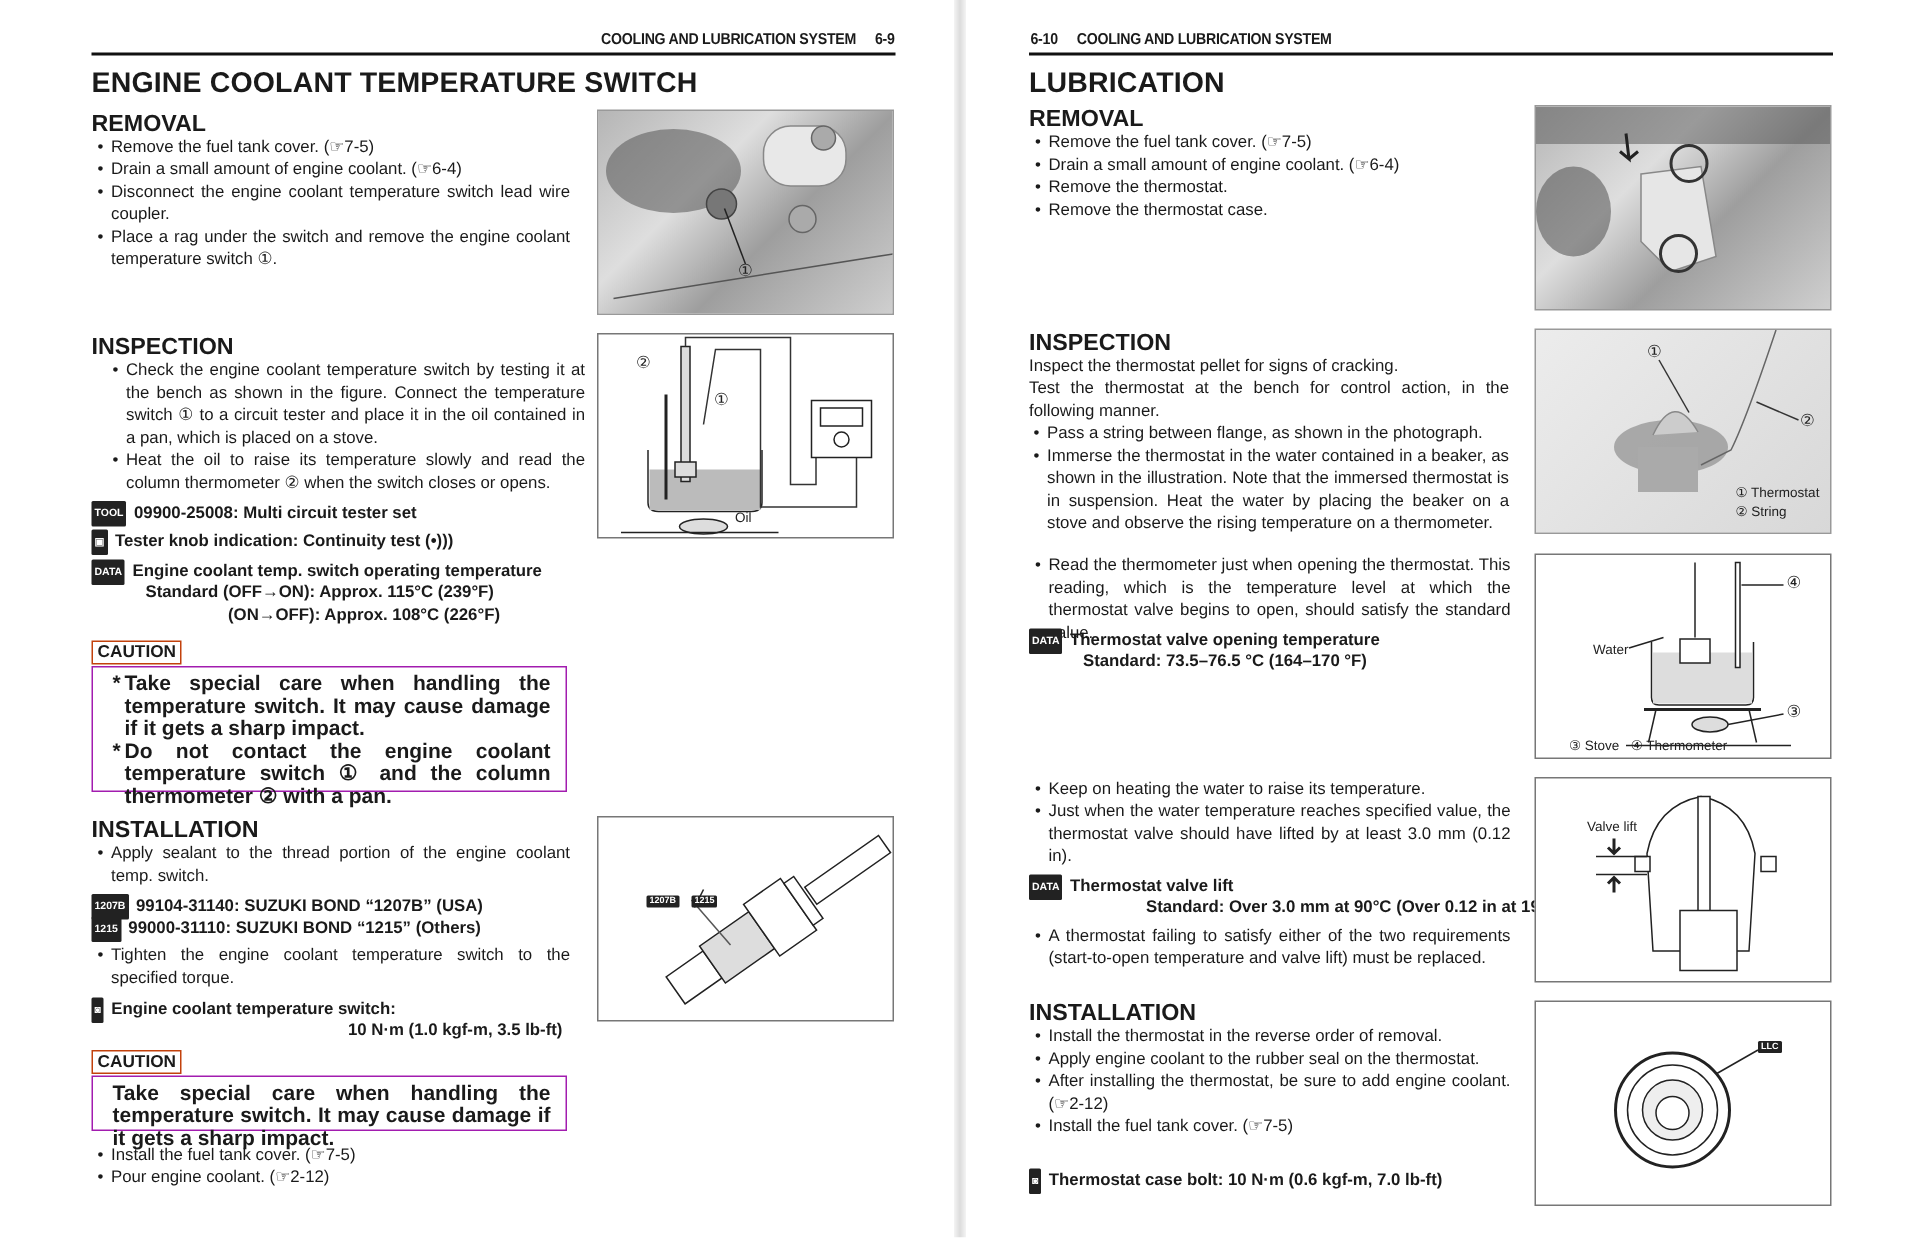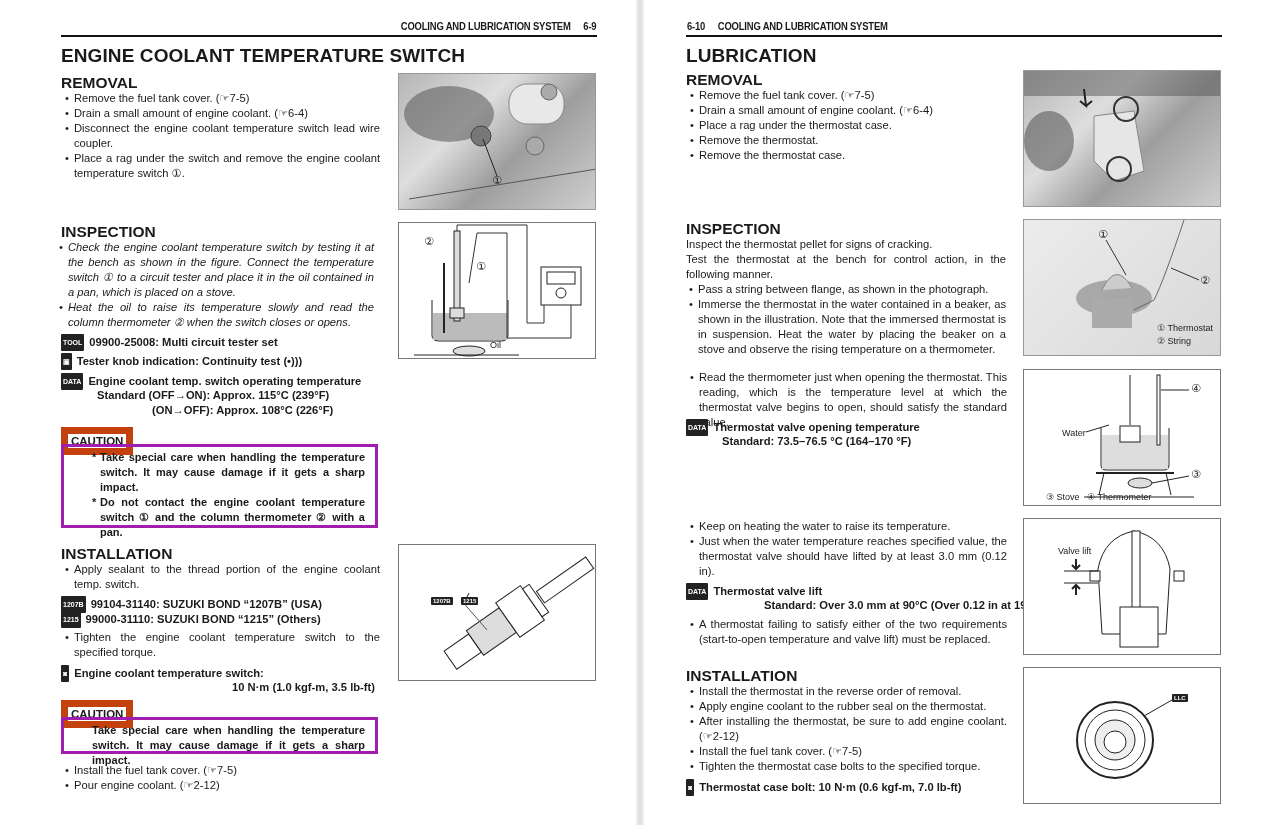--- a/index.html
+++ b/index.html
@@ -20,24 +20,24 @@
   h1 { position:absolute; margin:0; font-size:19px; font-weight:bold; letter-spacing:0.1px; }
   h2 { position:absolute; margin:0; font-size:15.5px; font-weight:bold; }
   .txt { position:absolute; font-size:11.2px; line-height:15px; }
   .txt ul { margin:0; padding:0; list-style:none; }
   .txt li { position:relative; padding-left:12px; text-align:justify; }
   .txt li::before { content:"•"; position:absolute; left:3px; }
   .txt p { margin:0; text-align:justify; }
   .spec { position:absolute; font-size:11.2px; font-weight:bold; line-height:15px; }
   .tag { display:inline-block; background:#222; color:#fff; font-size:7px; font-weight:bold;
          padding:1px 2px; margin-right:5px; vertical-align:1px; border-radius:1px; }
-  .caution-label { position:absolute; font-size:11.5px; font-weight:bold; border:7px solid #c2410c;
+  .caution-label { position:absolute; font-size:11.5px; font-weight:bold; border:1px solid #c2410c;
                    padding:0 3px; line-height:14px; background:#fff; }
-  .caution-box { position:absolute; border:3px solid #a21caf; font-size:11px; font-weight:bold;
-                 line-height:15px; padding:3px 10px 3px 28px; box-sizing:border-box; text-align:justify; }
+  .caution-box { position:absolute; border:1px solid #a21caf; font-size:14px; font-weight:bold;
+                 line-height:15px; padding:3px 10px 3px 13px; box-sizing:border-box; text-align:justify; }
   .caution-box .star { position:relative; padding-left:8px; }
   .caution-box .star::before { content:"*"; position:absolute; left:0; }
   .fig { position:absolute; border:1px solid #777; background:#fff; overflow:hidden; box-sizing:border-box; }
   .photo { background:linear-gradient(135deg,#b5b5b5 0%,#dedede 35%,#9e9e9e 60%,#cfcfcf 100%); border-color:#999; }
   .fig-label { position:absolute; font-size:9px; color:#222; }
   .ref { font-family:"DejaVu Sans", sans-serif; font-size:9px; }
 </style>
 </head>
 <body>
 
@@ -67,21 +67,21 @@
     <circle cx="150" cy="18" r="8" fill="#aaa" stroke="#666"></circle>
     <circle cx="136" cy="72" r="9" fill="#aaa" stroke="#666"></circle>
     <circle cx="82" cy="62" r="10" fill="#777" stroke="#444"></circle>
     <line x1="84" y1="65" x2="98" y2="102" stroke="#222" stroke-width="1"></line>
     <line x1="10" y1="125" x2="198" y2="95" stroke="#555" stroke-width="1"></line>
   </svg>
   <span class="fig-label ref" style="left:93px;top:100px;font-size:11px;">①</span>
 </div>
 
 <h2 style="left:61px;top:223px;">INSPECTION</h2>
-<div class="txt" style="left:56px;top:240px;width:318px;font-style:italic;">
+<div class="txt" style="left:72px;top:240px;width:318px;">
   <ul>
     <li>Check the engine coolant temperature switch by testing it at the bench as shown in the figure. Connect the temperature switch ① to a circuit tester and place it in the oil contained in a pan, which is placed on a stove.</li>
     <li>Heat the oil to raise its temperature slowly and read the column thermometer ② when the switch closes or opens.</li>
   </ul>
 </div>
 <div class="spec" style="left:61px;top:334px;">
   <span class="tag">TOOL</span><span>09900-25008: Multi circuit tester set</span>
 </div>
 <div class="spec" style="left:61px;top:353px;">
   <span class="tag">▣</span><span>Tester knob indication: Continuity test (•)))</span>
@@ -172,21 +172,20 @@
   </div>
 </div>
 <div class="rule" style="left:686px;width:536px;"></div>
 
 <h1 style="left:686px;top:45px;">LUBRICATION</h1>
 <h2 style="left:686px;top:71px;">REMOVAL</h2>
 <div class="txt" style="left:687px;top:88px;width:320px;">
   <ul>
     <li>Remove the fuel tank cover. (☞7-5)</li>
     <li>Drain a small amount of engine coolant. (☞6-4)</li>
-    <li>Place a rag under the thermostat case.</li>
     <li>Remove the thermostat.</li>
     <li>Remove the thermostat case.</li>
   </ul>
 </div>
 <div class="fig photo" style="left:1023px;top:70px;width:198px;height:137px;">
   <svg width="198" height="137">
     <rect x="0" y="0" width="198" height="25" fill="#555" opacity="0.5"></rect>
     <path d="M70 45 L110 40 L120 100 L90 110 L70 90 Z" fill="#e6e6e6" stroke="#888"></path>
     <circle cx="102" cy="38" r="12" fill="none" stroke="#333" stroke-width="2"></circle>
     <circle cx="95" cy="98" r="12" fill="none" stroke="#333" stroke-width="2"></circle>
@@ -282,21 +281,20 @@
   <span class="fig-label" style="left:34px;top:27px;">Valve lift</span>
 </div>
 
 <h2 style="left:686px;top:667px;">INSTALLATION</h2>
 <div class="txt" style="left:687px;top:684px;width:320px;">
   <ul>
     <li>Install the thermostat in the reverse order of removal.</li>
     <li>Apply engine coolant to the rubber seal on the thermostat.</li>
     <li>After installing the thermostat, be sure to add engine coolant. (☞2-12)</li>
     <li>Install the fuel tank cover. (☞7-5)</li>
-    <li>Tighten the thermostat case bolts to the specified torque.</li>
   </ul>
 </div>
 <div class="spec" style="left:686px;top:779px;">
   <span class="tag">◙</span><span>Thermostat case bolt: 10 N·m (0.6 kgf-m, 7.0 lb-ft)</span>
 </div>
 
 <div class="fig" style="left:1023px;top:667px;width:198px;height:137px;">
   <svg width="198" height="137">
     <circle cx="91" cy="72" r="38" fill="none" stroke="#222" stroke-width="2"></circle>
     <circle cx="91" cy="72" r="30" fill="none" stroke="#222"></circle>

